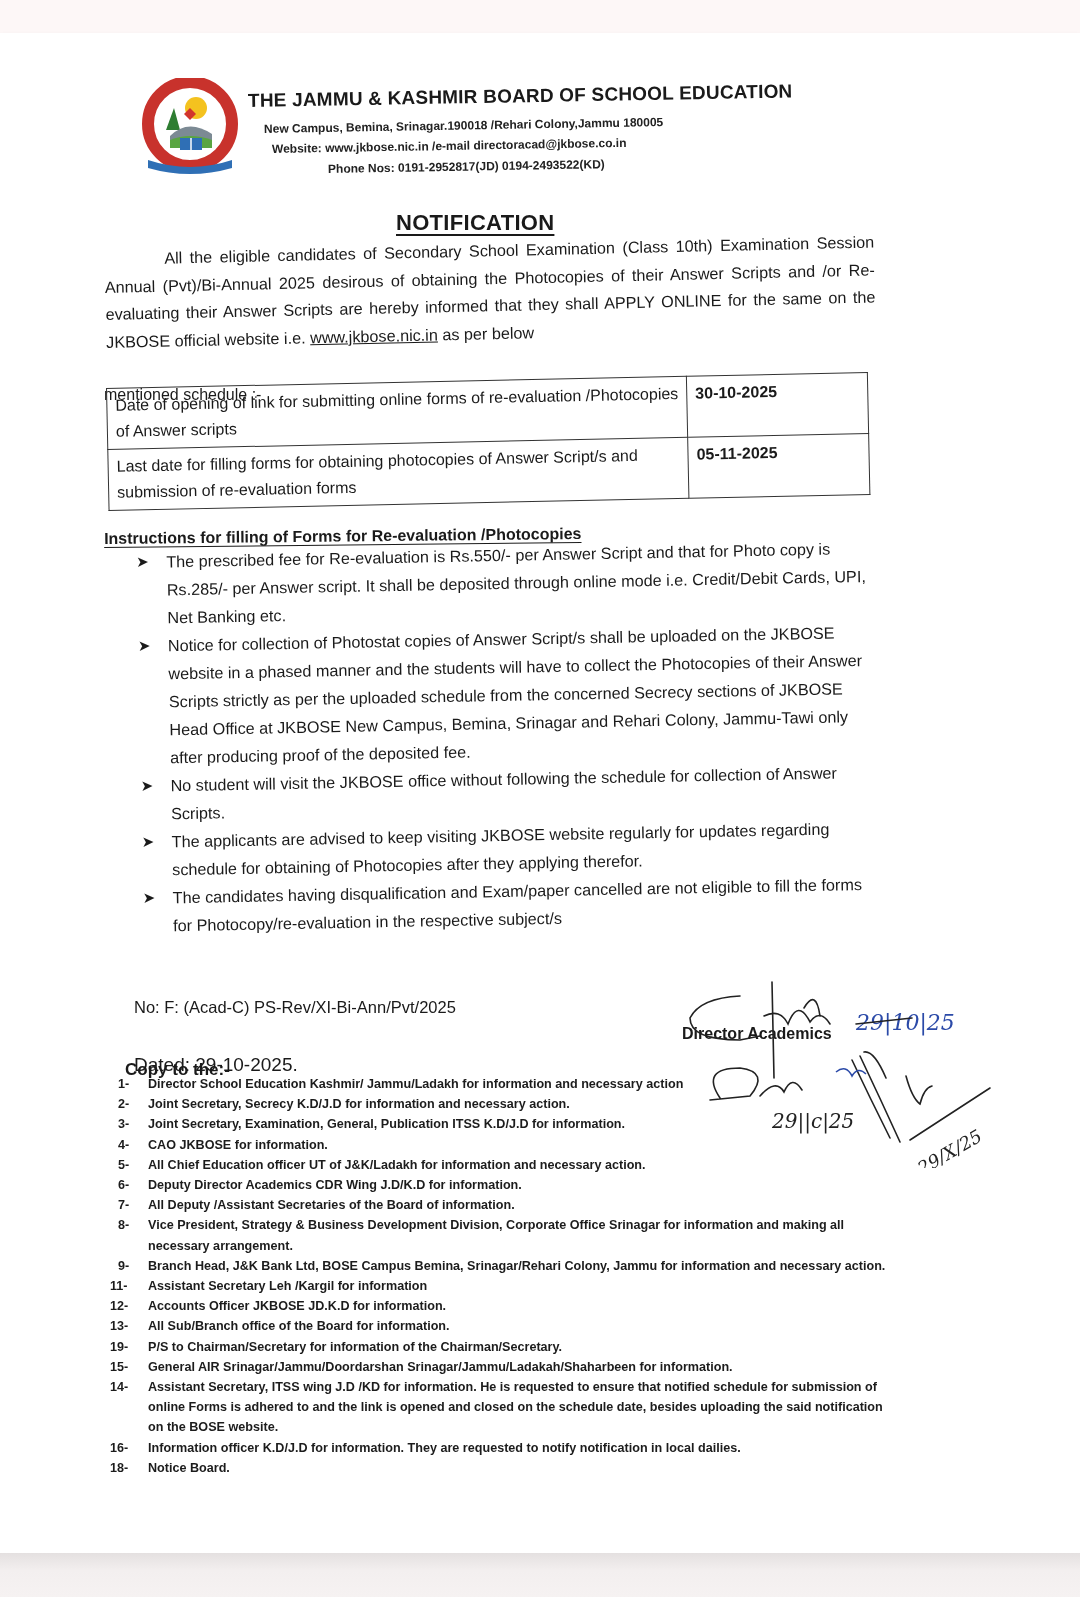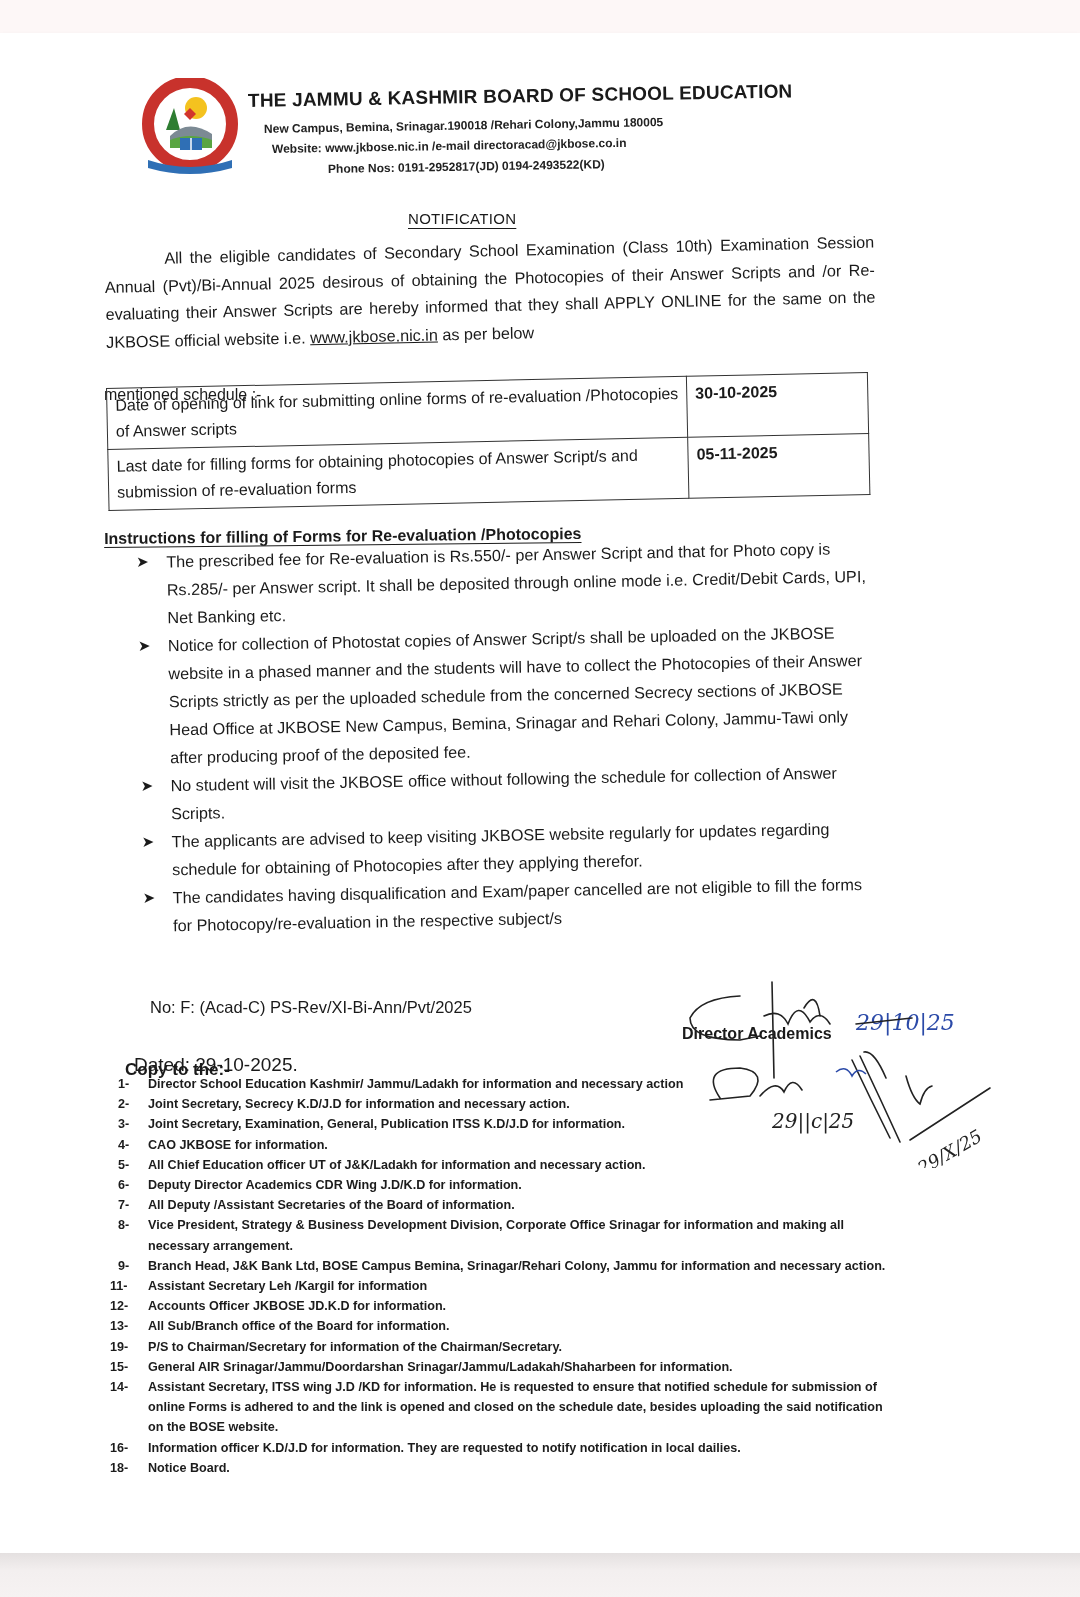--- a/index.html
+++ b/index.html
@@ -31,22 +31,22 @@
   }
   .org-line {
     position: absolute; white-space: nowrap; font-size: 12px; font-weight: bold; color: #222;
     transform: rotate(-1deg); transform-origin: left center;
   }
   .addr { left: 124px; top: 44px; }
   .web  { left: 132px; top: 64px; }
   .phone{ left: 188px; top: 84px; }
 
   .title {
-    position: absolute; left: 396px; top: 210px; font-size: 15px; font-weight: normal;
-    text-decoration: underline; text-underline-offset: 4px; letter-spacing: 0.3px; margin-left: 12px;
+    position: absolute; left: 396px; top: 210px; font-size: 22px; font-weight: bold;
+    text-decoration: underline; text-underline-offset: 4px; letter-spacing: 0.3px;
   }
   .body-text {
     position: absolute; left: 104px; top: 246px; width: 770px;
     font-size: 16.2px; line-height: 27.5px; text-align: justify;
     transform: rotate(-1.3deg); transform-origin: left top;
   }
   .body-text p { margin: 0; text-indent: 60px; }
   .body-text a { color: #1a1a1a; text-decoration: underline; }
 
   .sched-label {
@@ -70,21 +70,21 @@
   .instructions {
     position: absolute; left: 134px; top: 548px; width: 736px; margin: 0; padding: 0;
     list-style: none; font-size: 16.2px; line-height: 28px;
     transform: rotate(-1.1deg); transform-origin: left top;
   }
   .instructions li { position: relative; padding-left: 32px; margin-bottom: 0; }
   .instructions li .arrow {
     position: absolute; left: 2px; top: 0; font-weight: bold; font-size: 15px;
   }
 
-  .ref-no { position: absolute; left: 134px; top: 998px; font-size: 16.5px; margin-left: 16px; }
+  .ref-no { position: absolute; left: 134px; top: 998px; font-size: 16.5px; }
   .ref-date { position: absolute; left: 134px; top: 1054px; font-size: 19px; }
 
   .signature {
     position: absolute; left: 680px; top: 968px; width: 320px; height: 200px;
   }
   .signer {
     position: absolute; left: 2px; top: 57px; font-size: 16px; font-weight: bold;
   }
   .signature svg { position: absolute; left: 0; top: 0; }
 

